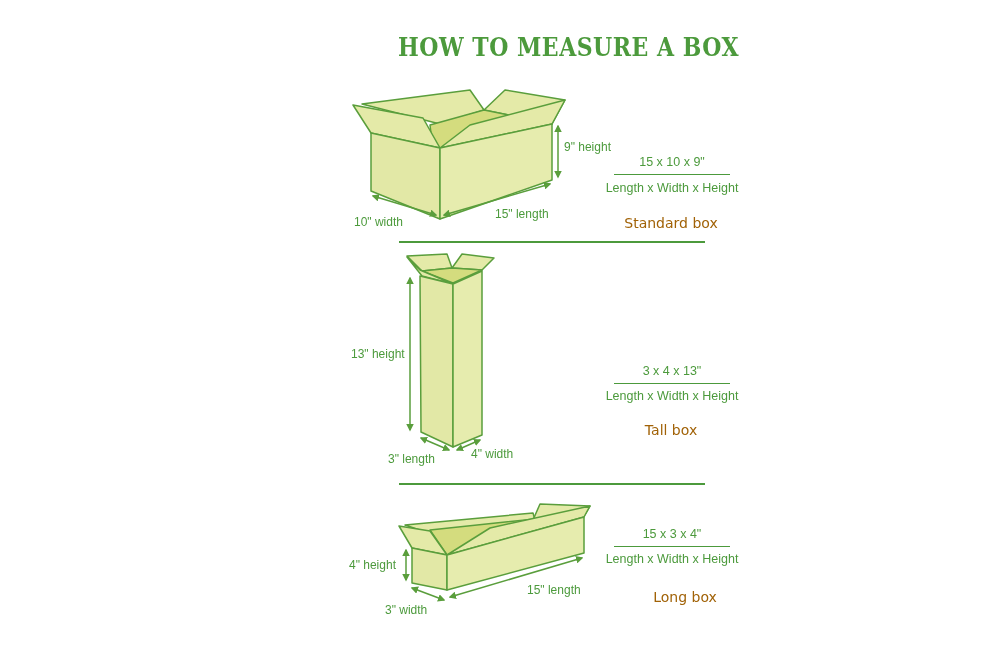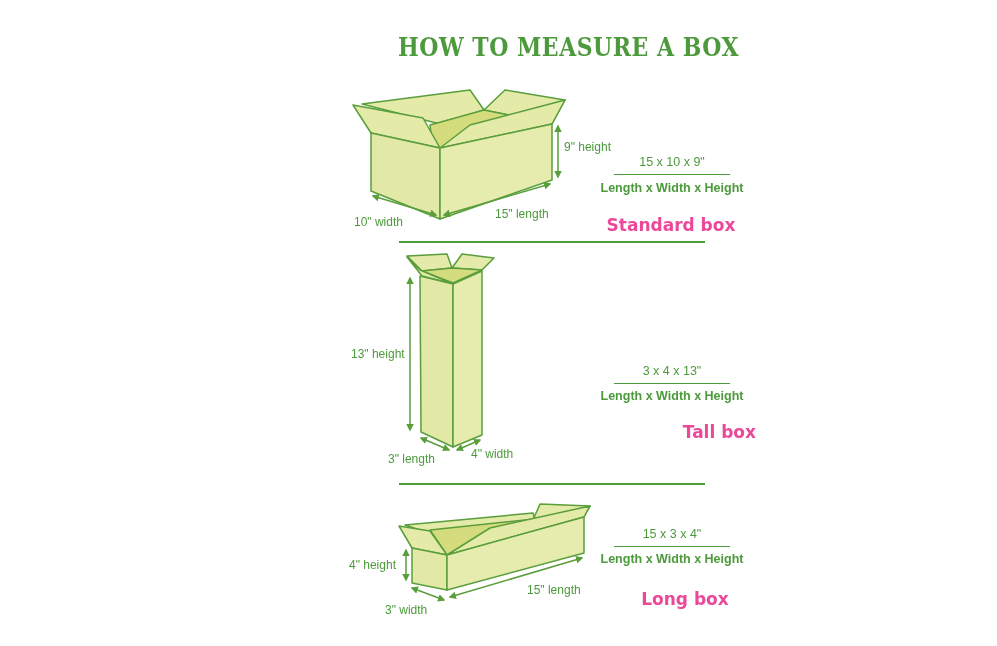--- a/index.html
+++ b/index.html
@@ -1,23 +1,23 @@
 <!DOCTYPE html>
 <html><head>
 <meta charset="utf-8">
 <style>
   html, body { margin: 0; padding: 0; background: #ffffff; }
   body { width: 997px; height: 646px; position: relative; overflow: hidden; font-family: "Liberation Sans", sans-serif; }
   .title { position: absolute; left: 398px; top: 32px; width: 316px; text-align: center; font-family: "DejaVu Serif", serif; font-weight: bold; font-size: 22px; letter-spacing: 0.5px; color: #4c9a3c; transform: scaleY(1.15); transform-origin: top left; white-space: nowrap; }
   svg.art { position: absolute; left: 0; top: 0; }
   .lbl { position: absolute; font-size: 12px; color: #4c9a3c; white-space: nowrap; }
   .dims { position: absolute; font-size: 12.5px; color: #4c9a3c; text-align: center; width: 150px; white-space: nowrap; }
-  .formula { position: absolute; font-size: 12.5px; color: #4c9a3c; text-align: center; width: 150px; white-space: nowrap; font-weight: bold; }
+  .formula { position: absolute; font-size: 12.5px; color: #4c9a3c; text-align: center; width: 150px; white-space: nowrap; }
   .rule { position: absolute; height: 1px; background: #4c9a3c; }
-  .name { position: absolute; font-family: "DejaVu Sans", sans-serif; font-weight: bold; font-size: 17px; color: #ec4899; text-align: center; width: 170px; white-space: nowrap; }
+  .name { position: absolute; font-family: "DejaVu Sans", sans-serif; font-weight: normal; font-size: 14px; color: #a16207; text-align: center; width: 170px; white-space: nowrap; }
   .sep { position: absolute; height: 1.5px; background: #4c9a3c; }
 </style>
 </head>
 <body>
 
 <div class="title">HOW TO MEASURE A BOX</div>
 
 <svg class="art" width="997" height="646" viewBox="0 0 997 646">
   <defs>
     <marker id="ah" viewBox="0 0 10 10" refX="8" refY="5" markerWidth="5" markerHeight="5" orient="auto-start-reverse">
@@ -79,21 +79,21 @@
 <div class="formula" style="left:597px;top:181px;">Length x Width x Height</div>
 <div class="name" style="left:586px;top:215px;">Standard box</div>
 <div class="sep" style="left:399px;top:241px;width:306px;"></div>
 
 <span class="lbl" style="left:351px;top:347px;">13" height</span>
 <span class="lbl" style="left:388px;top:452px;">3" length</span>
 <span class="lbl" style="left:471px;top:447px;">4" width</span>
 <div class="dims" style="left:597px;top:364px;">3 x 4 x 13"</div>
 <div class="rule" style="left:614px;top:383px;width:116px;"></div>
 <div class="formula" style="left:597px;top:389px;">Length x Width x Height</div>
-<div class="name" style="left:586px;top:422px;text-align:right;">Tall box</div>
+<div class="name" style="left:586px;top:422px;">Tall box</div>
 <div class="sep" style="left:399px;top:483px;width:306px;"></div>
 
 <span class="lbl" style="left:349px;top:558px;">4" height</span>
 <span class="lbl" style="left:527px;top:583px;">15" length</span>
 <span class="lbl" style="left:385px;top:603px;">3" width</span>
 <div class="dims" style="left:597px;top:527px;">15 x 3 x 4"</div>
 <div class="rule" style="left:614px;top:546px;width:116px;"></div>
 <div class="formula" style="left:597px;top:552px;">Length x Width x Height</div>
 <div class="name" style="left:600px;top:589px;">Long box</div>
 

